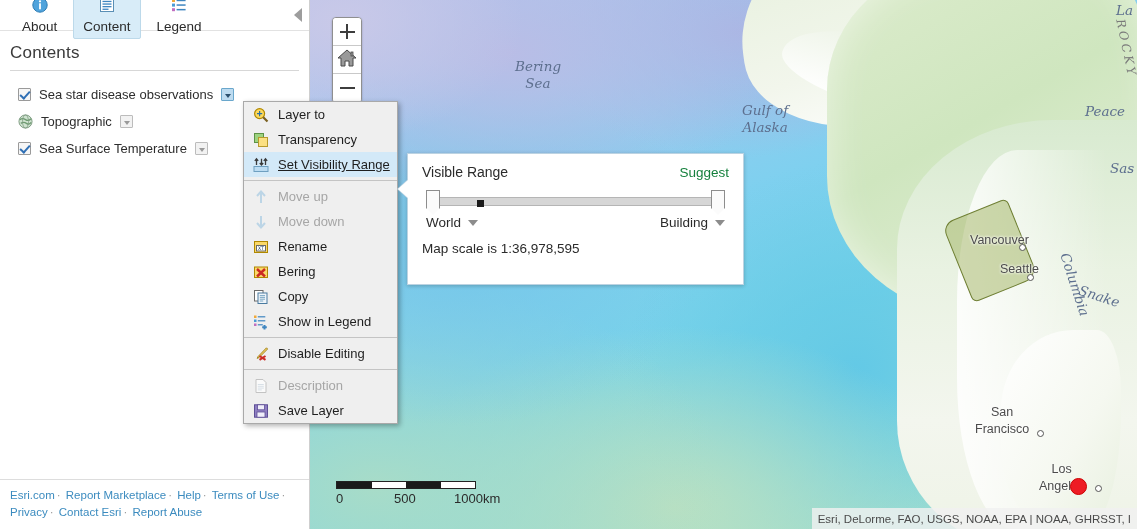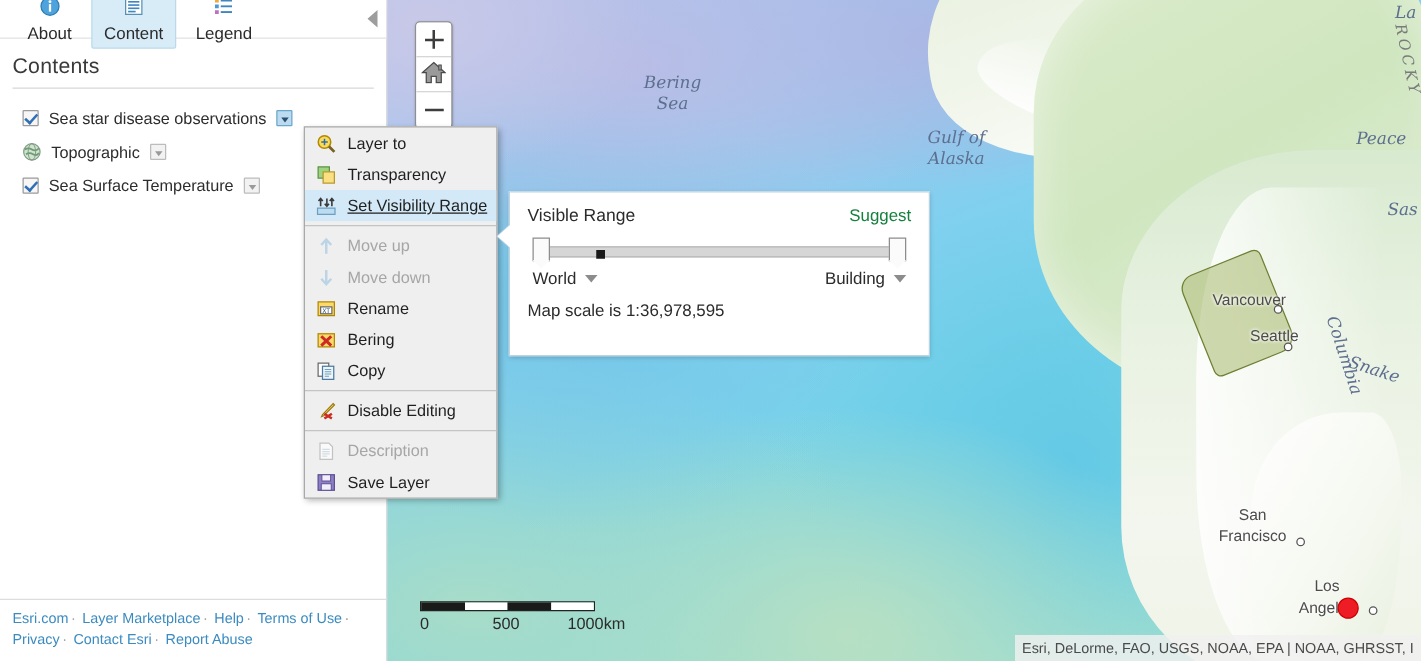--- a/index.html
+++ b/index.html
@@ -322,21 +322,21 @@
 
     <div class="layer-row">
       <span class="chk"></span>
       <span>Sea Surface Temperature</span>
       <span class="caret"></span>
     </div>
   </div>
 
   <div id="footer-links">
     <a>Esri.com</a><span class="dot">·</span>
-    <a>Layer Marketplace</a><span class="dot">·</span>
+    <a>Report Marketplace</a><span class="dot">·</span>
     <a>Help</a><span class="dot">·</span>
     <a>Terms of Use</a><span class="dot">·</span>
     <a>Privacy</a><span class="dot">·</span>
     <a>Contact Esri</a><span class="dot">·</span>
     <a>Report Abuse</a>
   </div>
 </div>
 
 <div id="map">
   <div class="landmass" id="land-ak"></div>
@@ -485,20 +485,34 @@
     <span class="mi-ico">
       <svg viewBox="0 0 16 16" width="16" height="16">
         <rect x="1.5" y="1.5" width="8.5" height="10.5" fill="#fff" stroke="#6b6b6b"></rect>
         <rect x="5" y="4" width="9" height="10.5" fill="#eef4f9" stroke="#4a7ba0"></rect>
         <path d="M6.8 6.6h5.2M6.8 8.4h5.2M6.8 10.2h5.2M6.8 12h3.4" stroke="#6e9fc0" stroke-width=".9"></path>
       </svg>
     </span>
     <span class="mlabel">Copy</span>
   </div>
 
+  <div class="mi">
+    <span class="mi-ico">
+      <svg viewBox="0 0 16 16" width="16" height="16">
+        <rect x="1" y="1.5" width="2.5" height="2.5" fill="#f0a93b"></rect>
+        <rect x="1" y="5.5" width="2.5" height="2.5" fill="#4a9bd4"></rect>
+        <rect x="1" y="9.5" width="2.5" height="2.5" fill="#c06fc0"></rect>
+        <rect x="4.8" y="2.2" width="7.5" height="1.2" fill="#3f86c0"></rect>
+        <rect x="4.8" y="6.2" width="7.5" height="1.2" fill="#3f86c0"></rect>
+        <rect x="4.8" y="10.2" width="5" height="1.2" fill="#3f86c0"></rect>
+        <path d="M11.5 11 L11.5 15.5 M9.2 13.2 L13.8 13.2" stroke="#3f86c0" stroke-width="2"></path>
+      </svg>
+    </span>
+    <span class="mlabel">Show in Legend</span>
+  </div>
 
   <div class="msep"></div>
 
   <div class="mi">
     <span class="mi-ico">
       <svg viewBox="0 0 16 16" width="16" height="16">
         <path d="M13.5 1.8 L14.6 3 L6 11.6 L4.2 12.4 L5 10.6 Z" fill="#fbd96a" stroke="#9a7a10" stroke-width=".9"></path>
         <path d="M6.5 10 L12.5 13.8 M12.5 10 L6.5 13.8" stroke="#cc2a22" stroke-width="2"></path>
       </svg>
     </span>

